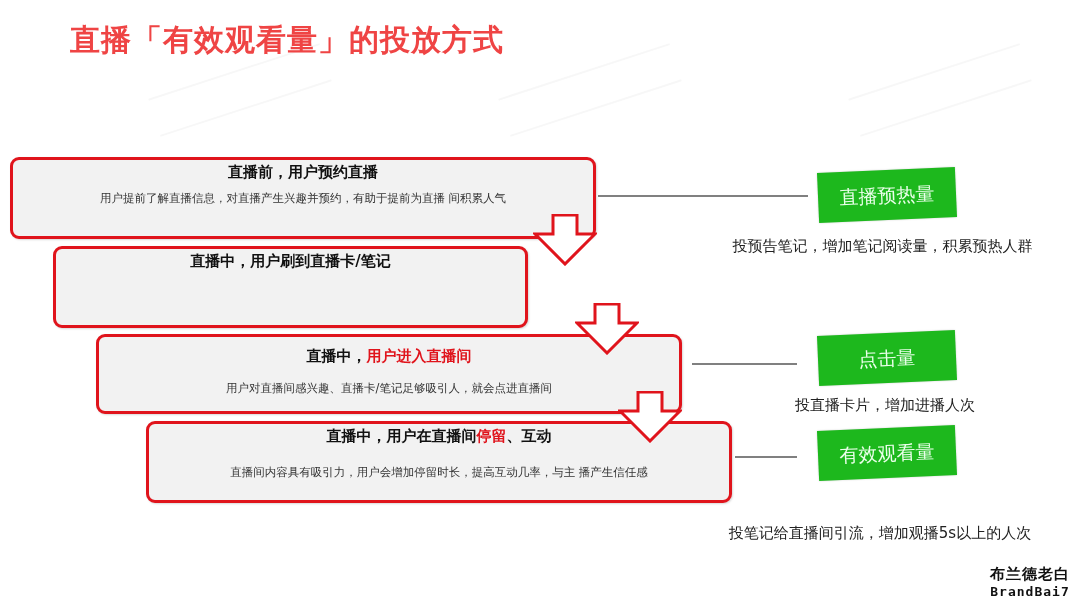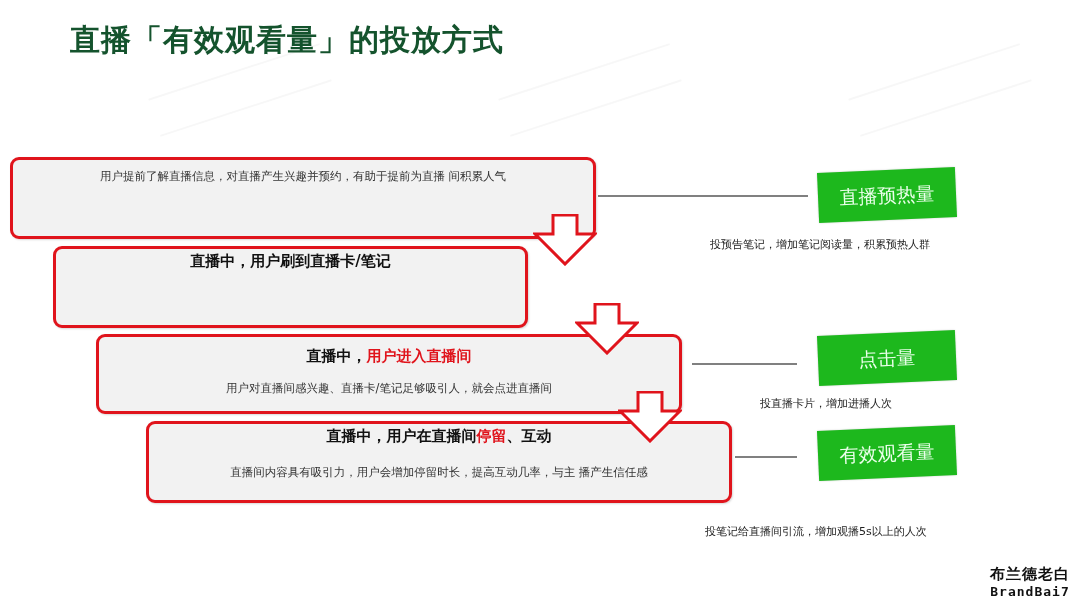--- a/index.html
+++ b/index.html
@@ -8,21 +8,21 @@
 
     .watermark {
       position: absolute; top: 70px; width: 180px; height: 40px;
       transform: rotate(-18deg);
       border-top: 2px solid #f6f6f6; border-bottom: 2px solid #f6f6f6;
       opacity: 0.8;
     }
 
     .title {
       position: absolute; left: 70px; top: 20px;
-      font-size: 30px; font-weight: bold; color: #14532d;
+      font-size: 30px; font-weight: bold; color: #ef4444;
       letter-spacing: 1px; white-space: nowrap;
     }
 
     .step {
       position: absolute;
       background: #f2f2f2;
       border: 3px solid #e0141c;
       border-radius: 9px;
       text-align: center;
       box-shadow: 1px 1px 2px rgba(0,0,0,0.15);
@@ -45,40 +45,41 @@
     .metric {
       position: absolute;
       background: #1db81d;
       color: #eaffea;
       font-size: 19px;
       text-align: center;
       transform: rotate(-2.5deg);
       box-shadow: 0 0 2px rgba(0,0,0,0.2);
     }
     .metric-caption {
-      position: absolute; font-size: 11px; color: #222; white-space: nowrap; text-align: left;
+      position: absolute; font-size: 15px; color: #222; white-space: nowrap; text-align: center;
     }
 
     .brand {
       position: absolute; right: 10px; bottom: 8px; text-align: center; color: #111;
       font-weight: bold; line-height: 17px; margin-left: 43px;
     }
     .brand .cn { font-size: 15px; letter-spacing: 1px; }
     .brand .en { font-size: 13px; letter-spacing: 1px; font-family: "DejaVu Sans Mono", monospace; }
   </style>
 </head>
 <body>
 
 <div class="watermark" style="left:150px;"></div>
 <div class="watermark" style="left:500px;"></div>
 <div class="watermark" style="left:850px;"></div>
 
 <div class="title">直播「有效观看量」的投放方式</div>
 
 <div class="step" style="left:10px; top:157px; width:586px; height:82px;">
+  <div class="heading"><span>直播前，用户预约直播</span></div>
   <div class="desc" style="width:470px;">用户提前了解直播信息，对直播产生兴趣并预约，有助于提前为直播 间积累人气</div>
 </div>
 
 <div class="step" style="left:53px; top:246px; width:475px; height:82px;">
   <div class="heading"><span>直播中，用户刷到直播卡/笔记</span></div>
 </div>
 
 <div class="step" style="left:96px; top:334px; width:586px; height:80px;">
   <div class="heading" style="margin-top:10px;"><span>直播中，</span><span class="hl">用户进入直播间</span></div>
   <div class="desc" style="width:520px; margin-top:14px;">用户对直播间感兴趣、直播卡/笔记足够吸引人，就会点进直播间</div>

